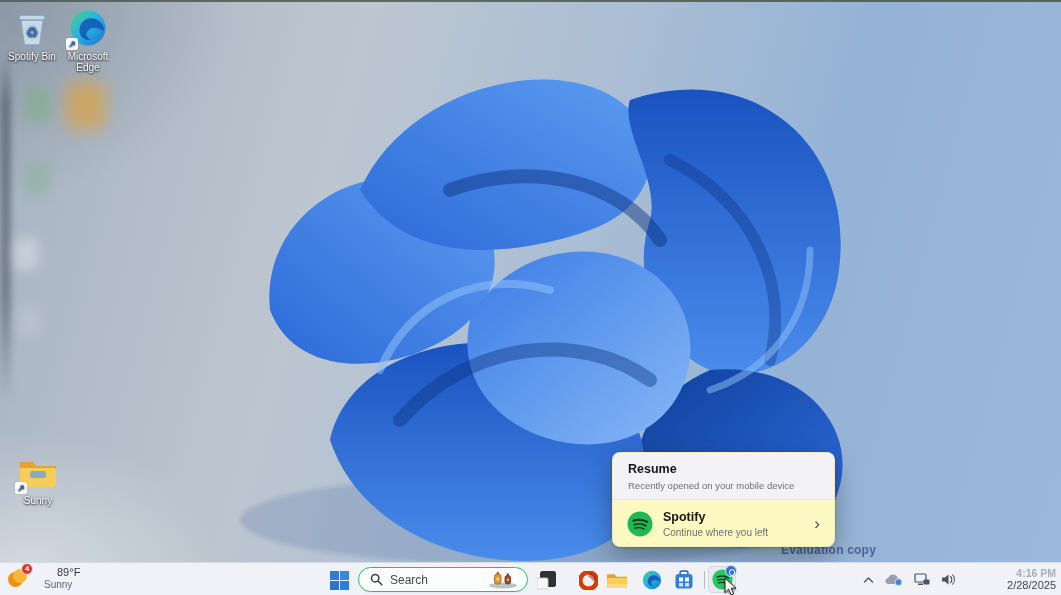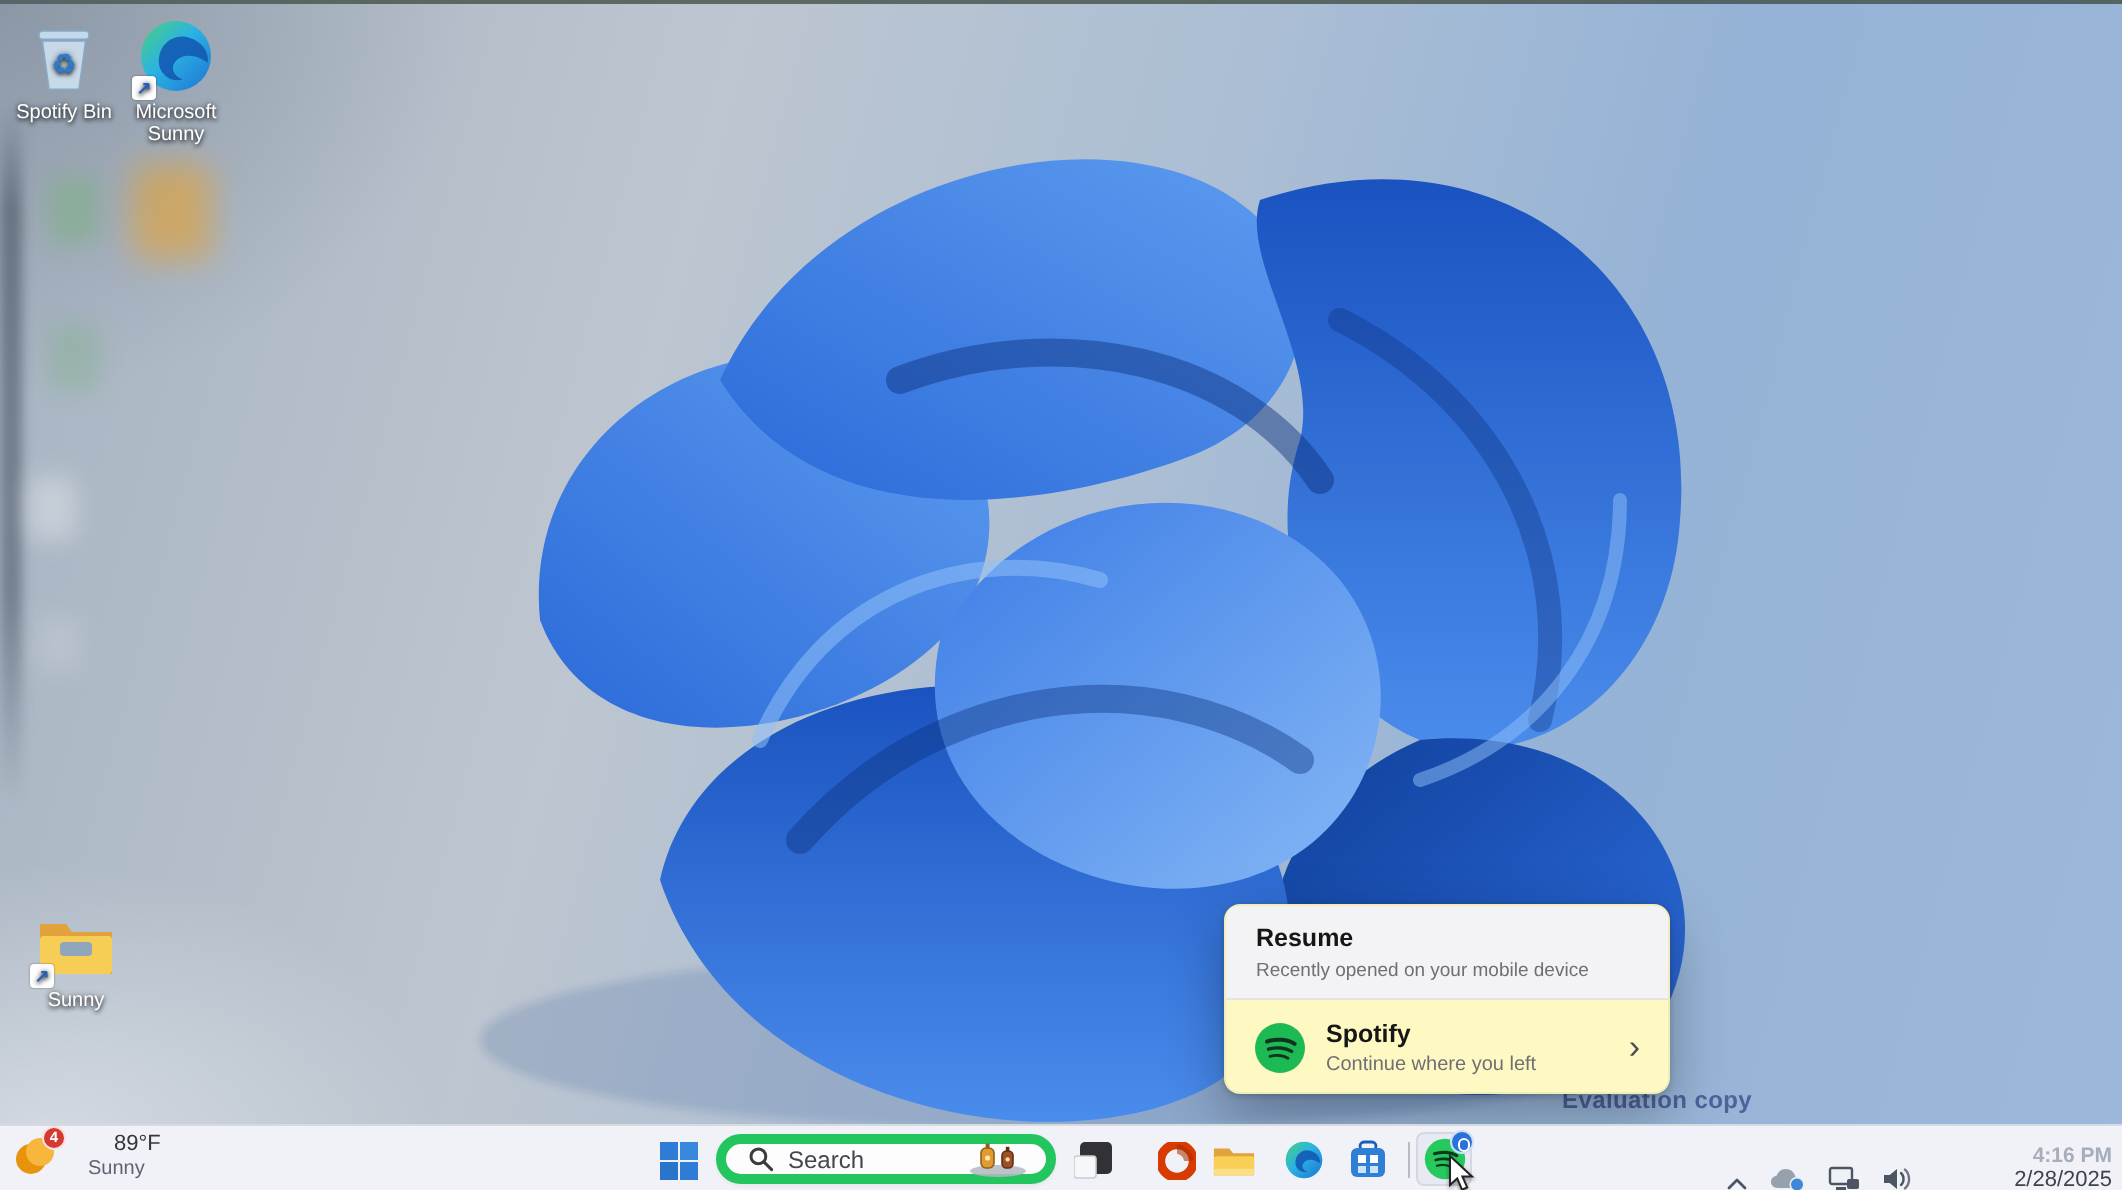--- a/index.html
+++ b/index.html
@@ -59,32 +59,32 @@
   .sun .c2 { position:absolute; left:6px; top:2px; width:14px; height:14px; border-radius:50%; background:#f6b73c; }
   .wbadge { position:absolute; right:-3px; top:-4px; min-width:12px; height:12px; border-radius:50%;
             background:#d43a2f; border:1.5px solid #fbdede; color:#fff; font-size:7.5px; font-weight:700;
             line-height:9.5px; text-align:center; }
   .wtemp { font-size:11px; font-weight:400; color:#33363c; line-height:12px;padding-left:21px; }
   .wcond { font-size:10px; color:#5e6572; line-height:12px; margin-top:1px;text-align:center; }
 
   .tb-item { position:absolute; top:6px; width:22px; height:22px; display:flex; align-items:center;
              justify-content:center; border-radius:4px; }
   .search-pill { position:absolute; left:358px; top:4px; width:170px; height:25px; background:#fdfdfe;
-             border:5px solid #22c55e; border-radius:13px; display:flex; align-items:center;
+             border:1px solid #22c55e; border-radius:13px; display:flex; align-items:center;
              padding:0 6px 0 11px; box-shadow:0 1px 2px rgba(0,0,0,.05); }
   .search-label { font-size:12px; color:#44474d; margin-left:7px; flex:1; }
   .sep { position:absolute; left:704px; top:8px; width:1px; height:18px; background:#b7bbc4; }
   .spotify-tile { position:absolute; left:708px; top:3px; width:28px; height:27px; background:#e7eaf2;
              border:1px solid #d4d8e0; border-radius:4px; display:flex; align-items:center; justify-content:center; }
   .spotify-badge { position:absolute; right:-4px; top:-4px; width:12px; height:12px; border-radius:50%;
              background:#2a72d8; border:1px solid #cfe0f5; }
   .spotify-badge::after { content:""; position:absolute; left:3px; top:2.5px; width:4px; height:5px;
              border:1.5px solid #fff; border-radius:3px; }
 
-  .tray { position:absolute; right:5px; top:0; height:33px; display:flex; align-items:flex-end; gap:11px; }
+  .tray { position:absolute; right:5px; top:0; height:33px; display:flex; align-items:center; gap:11px; }
   .clock { text-align:right; line-height:11px; }
   .clock .time { font-size:10.5px; color:#a6adbb; font-weight:600; }
   .clock .date { font-size:11px; color:#3d424c; margin-top:1px;margin-left:40px; }
 
   .cursor { left:724px; top:577px; z-index:9; filter:drop-shadow(0 1px 1px rgba(0,0,0,.4)); }
 </style>
 </head>
 <body>
 
 <div class="abs top-line"></div>
@@ -151,21 +151,21 @@
         <stop offset="0" stop-color="#49d07a"></stop>
             <stop offset=".45" stop-color="#2bb3e3"></stop>
             <stop offset="1" stop-color="#1d74d3"></stop>
       </linearGradient>
         </defs>
       <circle cx="24" cy="24" r="21" fill="url(#eg)"></circle>
       <path d="M14,30 C12,18 22,10 32,13 C40,15.5 44,22 43,28 C38,24 30,22 25,26 C20,30 22,36 28,38 C22,40 15.5,36 14,30 Z" fill="#1256b0" opacity=".85"></path>
     </svg>
     <span class="shortcut-badge">↗</span>
   </span>
-  <div>Microsoft Sunny</div>
+  <div>Microsoft Edge</div>
 </div>
 
 <div class="dicon" style="left:6px;top:456px;">
   <span class="glyph" style="width:42px;height:36px;">
     <svg width="42" height="36" viewBox="0 0 42 36">
       <path d="M3,6 L16,6 L19,10 L39,10 L39,31 L3,31 Z" fill="#e2a23b"></path>
       <rect x="3" y="12" width="36" height="19" rx="2" fill="#f7ce55"></rect>
       <rect x="13" y="15" width="16" height="7" rx="2" fill="#8fa6bd"></rect>
     </svg>
     <span class="shortcut-badge">↗</span>

